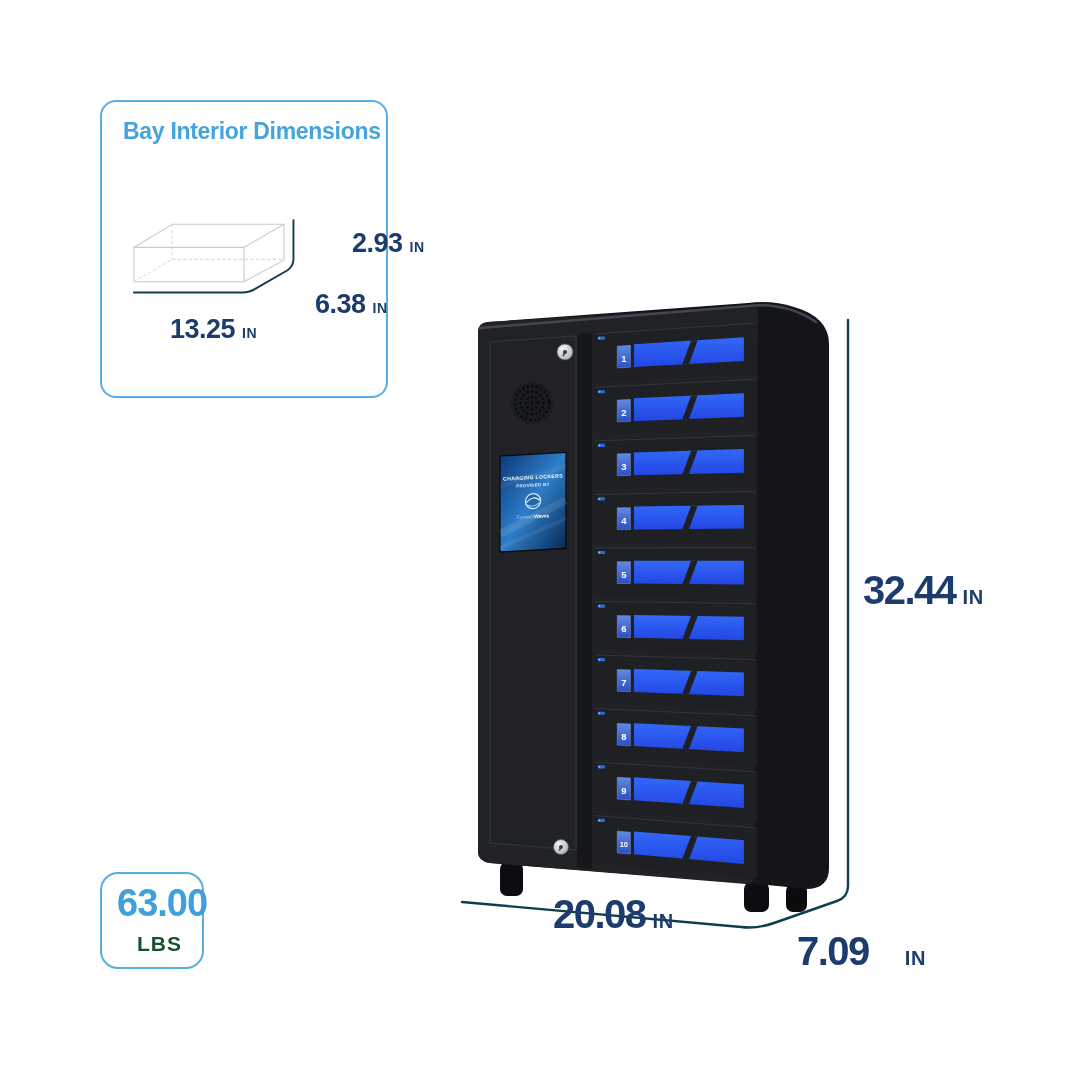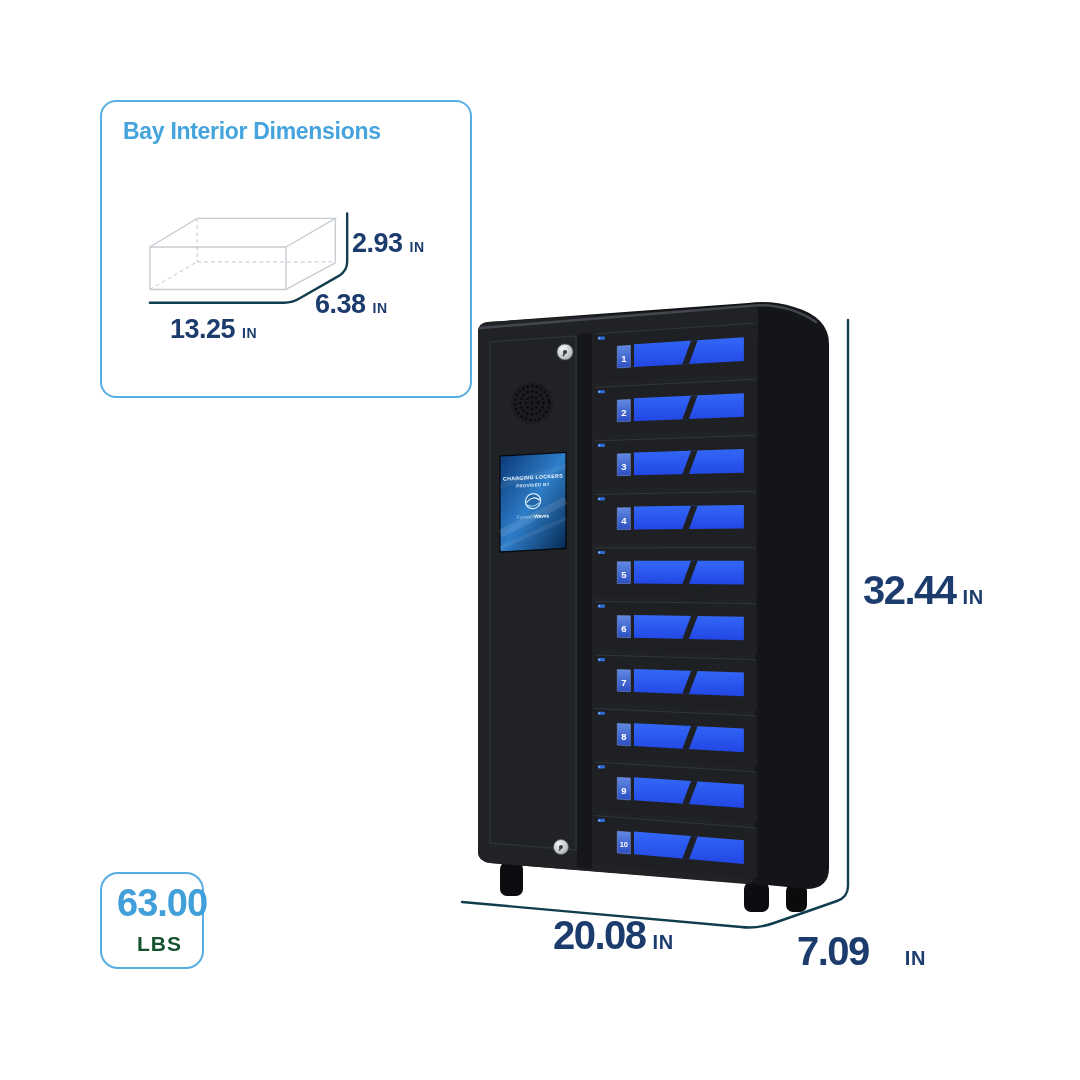--- a/index.html
+++ b/index.html
@@ -5,21 +5,21 @@
   html,body{margin:0;padding:0;background:#fff;}
   .canvas{
     position:relative;width:1080px;height:1080px;background:#ffffff;
     font-family:"Liberation Sans",sans-serif;overflow:hidden;
   }
   #scene{position:absolute;left:0;top:0;width:1080px;height:1080px;}
   .card{
     position:absolute;background:#ffffff;border:2.5px solid #58ade3;
     border-radius:16px;box-sizing:border-box;
   }
-  .bay-card{left:100px;top:100px;width:372px;height:298px;}
+  .bay-card{left:100px;top:100px;width:288px;height:298px;}
   .card-title{
     position:absolute;left:21px;top:16px;font-size:23px;font-weight:700;
     letter-spacing:-0.3px;color:#45a3dd;white-space:nowrap;
   }
   .bay-diagram{position:absolute;left:0;top:0;width:100%;height:100%;}
   .dim{
     position:absolute;display:flex;align-items:baseline;gap:7px;
     color:#1c3c6e;font-weight:700;white-space:nowrap;
   }
   .dim .v{font-size:40px;letter-spacing:-1.5px;}
@@ -262,21 +262,21 @@
 
   <div class="card weight-badge">
     <div class="weight-value">63.00</div>
     <div class="weight-unit">LBS</div>
   </div>
 
   <div class="dim" style="left:863px;top:568px;">
     <span class="v">32.44</span>
     <span class="u">IN</span>
   </div>
-  <div class="dim" style="left:553px;top:913px;">
+  <div class="dim" style="left:553px;top:892px;">
     <span class="v">20.08</span>
     <span class="u">IN</span>
   </div>
   <div class="dim" style="left:797px;top:929px;gap:36px;">
     <span class="v">7.09</span>
     <span class="u">IN</span>
   </div>
 
 </div>
 

